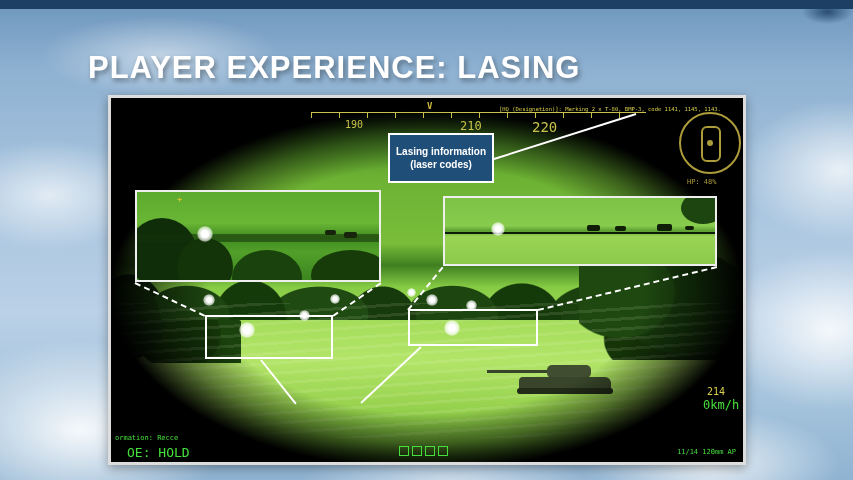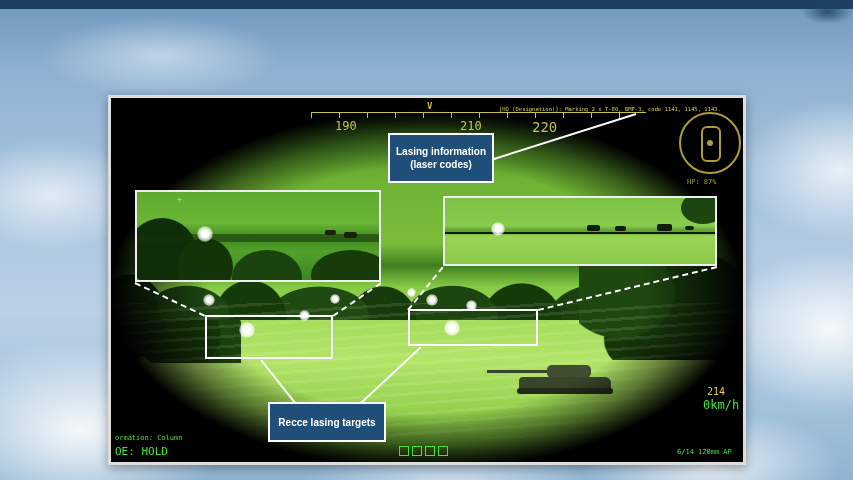--- a/index.html
+++ b/index.html
@@ -88,20 +88,21 @@
   <div class="sky-dark"></div>
 
   <div class="cloud" style="left:-70px;top:340px;width:300px;height:180px;opacity:.95"></div>
   <div class="cloud" style="left:-50px;top:140px;width:200px;height:110px;opacity:.7"></div>
   <div class="cloud" style="left:740px;top:100px;width:200px;height:140px;opacity:.8"></div>
   <div class="cloud" style="left:720px;top:250px;width:220px;height:160px;opacity:.9"></div>
   <div class="cloud" style="left:580px;top:410px;width:260px;height:110px;opacity:.85"></div>
   <div class="cloud" style="left:40px;top:16px;width:240px;height:80px;opacity:.5"></div>
   <div class="cloud" style="left:300px;top:440px;width:300px;height:90px;opacity:.6"></div>
 
+  <div class="title">PLAYER EXPERIENCE: LASING</div>
 
   <div class="scene">
     <div class="world"></div>
     <div class="trees-left"></div>
     <div class="treeline"></div>
     <div class="forest-right"></div>
     <div class="field"></div>
 
     <div class="hot" style="left:92px;top:196px;width:12px;height:12px"></div>
     <div class="hot" style="left:128px;top:224px;width:16px;height:16px"></div>
@@ -116,36 +117,36 @@
       <div class="tank-barrel"></div>
       <div class="tank-turret"></div>
       <div class="tank-hull"></div>
       <div class="tank-tracks"></div>
     </div>
 
     <div class="vignette"></div>
 
     <div class="hud-scale"></div>
     <span class="hudtext" style="left:316px;top:3px;font-size:9px;font-weight:bold;color:#d0b93f">V</span>
-    <span class="hudtext" style="left:224px;top:21px;font-size:12px;color:#c9c24a">190</span>
+    <span class="hudtext" style="left:234px;top:21px;font-size:10px;color:#c9c24a">190</span>
     <span class="hudtext" style="left:349px;top:21px;font-size:12px;color:#c9c24a">210</span>
     <span class="hudtext" style="left:421px;top:21px;font-size:14px;color:#c9c24a">220</span>
     <span class="hudtext" style="left:388px;top:8px;font-size:5.5px;color:#d8cf4a">[HQ (Designation)]: Marking 2 x T-80, BMP-3, code 1141, 1145, 1143.</span>
 
     <div class="gauge">
       <div class="gauge-icon"></div>
       <div class="gauge-dot"></div>
     </div>
-    <span class="hudtext" style="left:576px;top:80px;font-size:7px;color:#ad9c3a">HP: 87%</span>
+    <span class="hudtext" style="left:576px;top:80px;font-size:7px;color:#ad9c3a">HP: 48%</span>
 
-    <span class="hudtext" style="left:4px;top:336px;font-size:7px;color:#46e03c">ormation: Column</span>
-    <span class="hudtext" style="left:4px;top:347px;font-size:11px;color:#46e03c">OE: HOLD</span>
+    <span class="hudtext" style="left:4px;top:336px;font-size:7px;color:#46e03c">ormation: Recce</span>
+    <span class="hudtext" style="left:16px;top:347px;font-size:13px;color:#46e03c">OE: HOLD</span>
     <span class="hudtext" style="left:596px;top:288px;font-size:10px;color:#d8cf4a">214</span>
     <span class="hudtext" style="left:592px;top:300px;font-size:12px;color:#46e03c">0km/h</span>
-    <span class="hudtext" style="left:566px;top:350px;font-size:7px;color:#46e03c">6/14 120mm AP</span>
+    <span class="hudtext" style="left:566px;top:350px;font-size:7px;color:#46e03c">11/14 120mm AP</span>
     <div class="ammo-row">
       <span class="ammo-sq"></span><span class="ammo-sq"></span><span class="ammo-sq"></span><span class="ammo-sq"></span>
     </div>
 
     <div class="inset inset-left">
       <div class="iblob" style="left:-10px;bottom:-8px;width:70px;height:70px;background:#0f2d08"></div>
       <div class="iblob" style="left:40px;bottom:-16px;width:56px;height:58px;background:#133408"></div>
       <div class="iblob" style="left:95px;bottom:-24px;width:70px;height:54px;background:#1a420c"></div>
       <div class="iblob" style="right:-12px;bottom:-20px;width:80px;height:50px;background:#173c0a"></div>
       <div class="horizon" style="top:42px;height:8px;background:rgba(20,50,10,.55)"></div>
@@ -170,15 +171,14 @@
 
     <div class="line dashed" style="left:24px;top:184px;width:77px;transform:rotate(25.2deg)"></div>
     <div class="line dashed" style="left:222px;top:217px;width:58px;transform:rotate(-34.5deg)"></div>
     <div class="line dashed" style="left:297px;top:211px;width:55px;transform:rotate(-50.9deg)"></div>
     <div class="line dashed" style="left:427px;top:211px;width:184px;transform:rotate(-13.5deg)"></div>
     <div class="line solid" style="left:383px;top:60px;width:149px;transform:rotate(-17.6deg)"></div>
     <div class="line solid" style="left:150px;top:261px;width:56px;transform:rotate(51.5deg)"></div>
     <div class="line solid" style="left:250px;top:304px;width:82px;transform:rotate(-43deg)"></div>
 
     <div class="callout" style="left:277px;top:35px;width:106px;min-height:50px">Lasing information (laser codes)</div>
-    <div class="callout" style="left:157px;top:304px;width:118px;min-height:40px">Recce lasing targets</div>
   </div>
 </div>
 
 </body></html>

